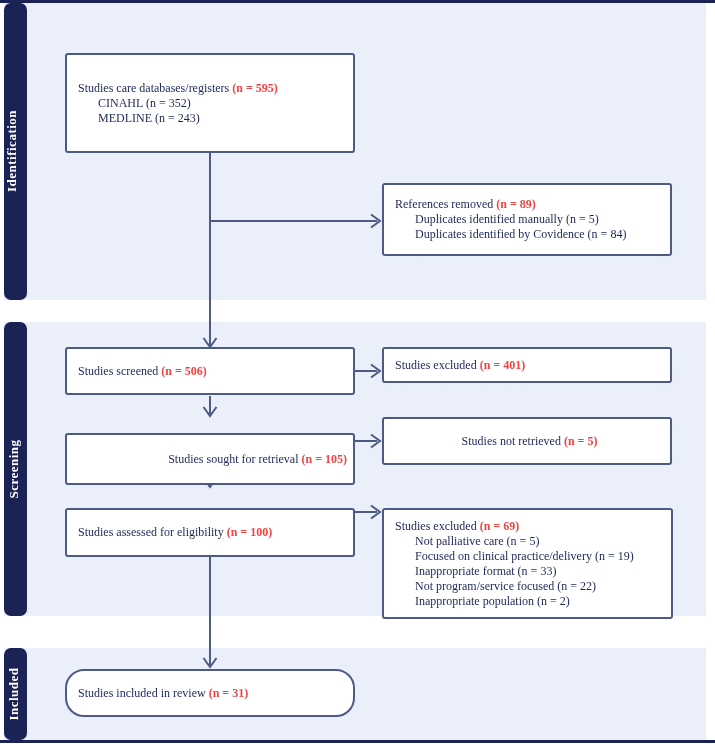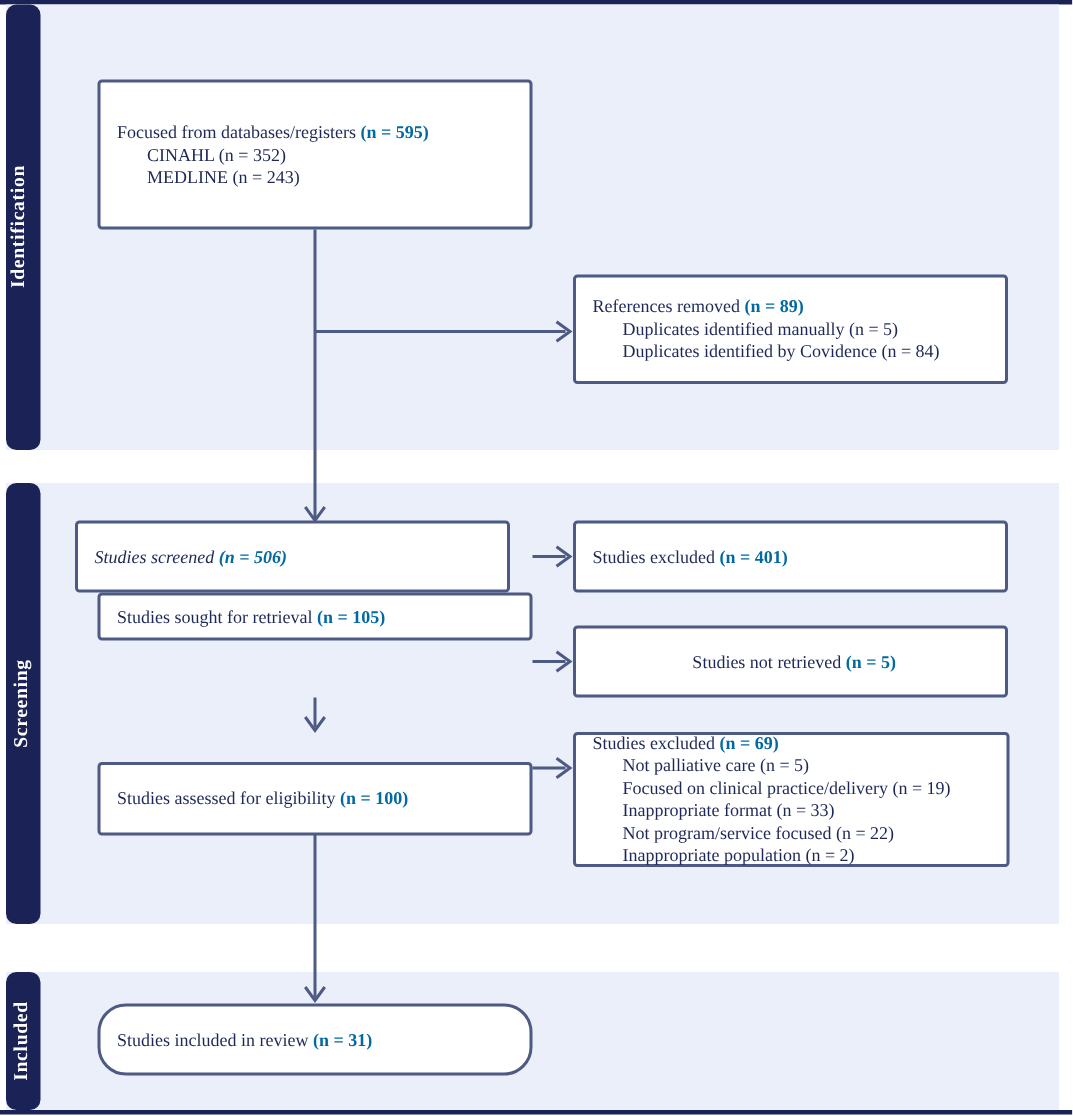--- a/index.html
+++ b/index.html
@@ -24,21 +24,21 @@
   .flow-box{
     position:absolute;
     background:#ffffff;
     border:2px solid #4d5a83;
     border-radius:3px;
     box-sizing:border-box;
     display:flex;flex-direction:column;justify-content:center;
     padding:4px 6px 4px 11px;
     font-size:12px;line-height:15px;
   }
-  .count{color:#0369a1;font-weight:bold;}
+  .count{color:#ef4444;font-weight:bold;}
   .sub-item{padding-left:20px;}
   .arrows{position:absolute;left:0;top:0;width:715px;height:744px;}
   .arrows path, .arrows line, .arrows polyline{
     stroke:#4d5a83;stroke-width:2;fill:none;
   }
 </style>
 </head>
 <body>
 
 <div class="canvas">
@@ -79,52 +79,52 @@
     <polyline points="203.5,478 210,487 216.5,478"></polyline>
 
     <line x1="355" y1="512" x2="377" y2="512"></line>
     <polyline points="371,505.5 380,512 371,518.5"></polyline>
 
     <line x1="210" y1="537" x2="210" y2="665"></line>
     <polyline points="203.5,658 210,667 216.5,658"></polyline>
   </svg>
 
   <div class="flow-box" style="left:65px;top:53px;width:290px;height:100px;">
-    <div><span>Focused from databases/registers</span> <span class="count">(n = 595)</span></div>
+    <div><span>Studies care databases/registers</span> <span class="count">(n = 595)</span></div>
     <div class="sub-item">CINAHL (n = 352)</div>
     <div class="sub-item">MEDLINE (n = 243)</div>
   </div>
 
   <div class="flow-box" style="left:382px;top:183px;width:290px;height:73px;">
     <div><span>References removed</span> <span class="count">(n = 89)</span></div>
     <div class="sub-item">Duplicates identified manually (n = 5)</div>
     <div class="sub-item">Duplicates identified by Covidence (n = 84)</div>
   </div>
 
-  <div class="flow-box" style="left:50px;top:347px;width:290px;height:48px;font-style:italic;">
+  <div class="flow-box" style="left:65px;top:347px;width:290px;height:48px;">
     <div><span>Studies screened</span> <span class="count">(n = 506)</span></div>
   </div>
 
-  <div class="flow-box" style="left:382px;top:347px;width:290px;height:48px;">
+  <div class="flow-box" style="left:382px;top:347px;width:290px;height:36px;">
     <div><span>Studies excluded</span> <span class="count">(n = 401)</span></div>
   </div>
 
-  <div class="flow-box" style="left:65px;top:395px;width:290px;height:32px;">
+  <div class="flow-box" style="left:65px;top:433px;width:290px;height:52px;align-items:flex-end;">
     <div><span>Studies sought for retrieval</span> <span class="count">(n = 105)</span></div>
   </div>
 
   <div class="flow-box" style="left:382px;top:417px;width:290px;height:48px;text-align:center;">
     <div><span>Studies not retrieved</span> <span class="count">(n = 5)</span></div>
   </div>
 
   <div class="flow-box" style="left:65px;top:488px;width:290px;height:49px;margin-top:20px;">
     <div><span>Studies assessed for eligibility</span> <span class="count">(n = 100)</span></div>
   </div>
 
-  <div class="flow-box" style="left:382px;top:488px;width:291px;height:90px;">
+  <div class="flow-box" style="left:382px;top:508px;width:291px;height:111px;">
     <div><span>Studies excluded</span> <span class="count">(n = 69)</span></div>
     <div class="sub-item">Not palliative care (n = 5)</div>
     <div class="sub-item">Focused on clinical practice/delivery (n = 19)</div>
     <div class="sub-item">Inappropriate format (n = 33)</div>
     <div class="sub-item">Not program/service focused (n = 22)</div>
     <div class="sub-item">Inappropriate population (n = 2)</div>
   </div>
 
   <div class="flow-box" style="left:65px;top:669px;width:290px;height:48px;border-radius:19px;">
     <div><span>Studies included in review</span> <span class="count">(n = 31)</span></div>

